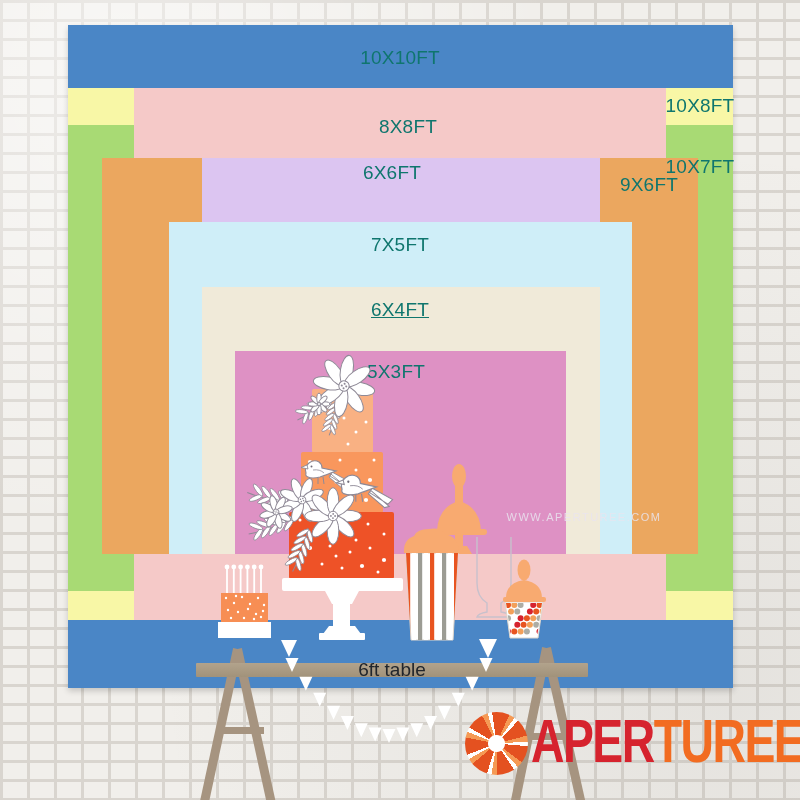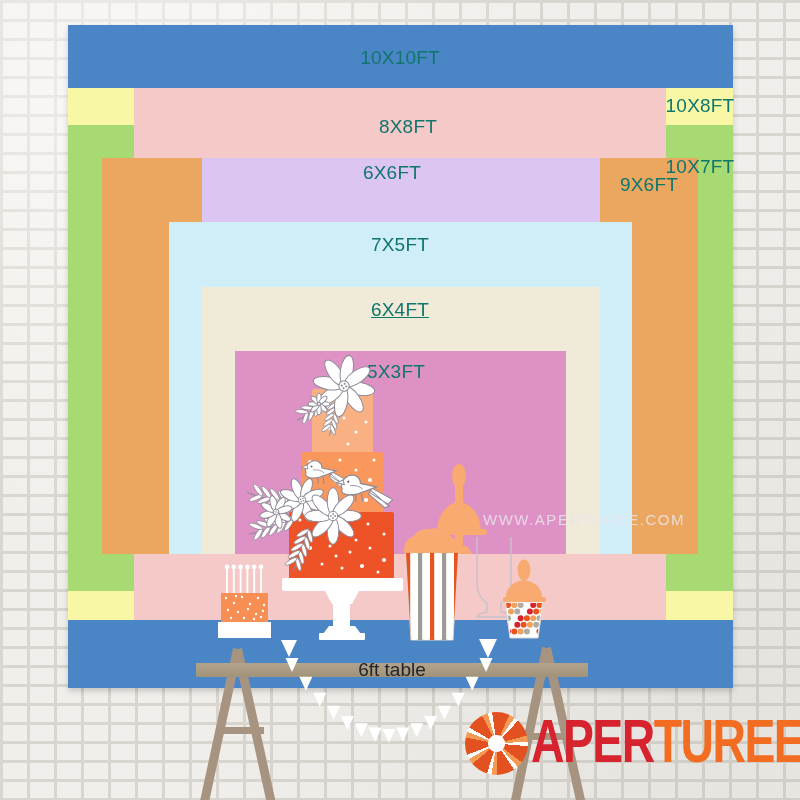--- a/index.html
+++ b/index.html
@@ -68,21 +68,21 @@
   }
   .illus{position:absolute;left:0;top:0;}
   
   .wm-script{
     position:absolute;left:534px;top:476px;transform:translateX(-50%);
     font-family:"DejaVu Serif",serif;font-style:italic;
     font-size:27px;color:rgba(255,255,255,.62);white-space:nowrap;letter-spacing:1px;
   }
   .wm-url{
     position:absolute;left:584px;top:511px;transform:translateX(-50%);
-    font-size:15px;color:rgba(233,228,238,.85);letter-spacing:1.5px;white-space:nowrap;
+    font-size:11px;color:rgba(233,228,238,.85);letter-spacing:1.5px;white-space:nowrap;
   }
   
   .ap-icon{
     position:absolute;left:465px;top:712px;width:63px;height:63px;border-radius:50%;
     background:
       radial-gradient(circle, #ffffff 0 8px, rgba(255,255,255,0) 9px),
       repeating-conic-gradient(from -8deg, #e45120 0 32deg, #f59a55 32deg 43deg, #ffffff 43deg 51.4286deg);
   }
   .logo-text{
     position:absolute;left:531px;top:711px;font-size:61px;font-weight:bold;

